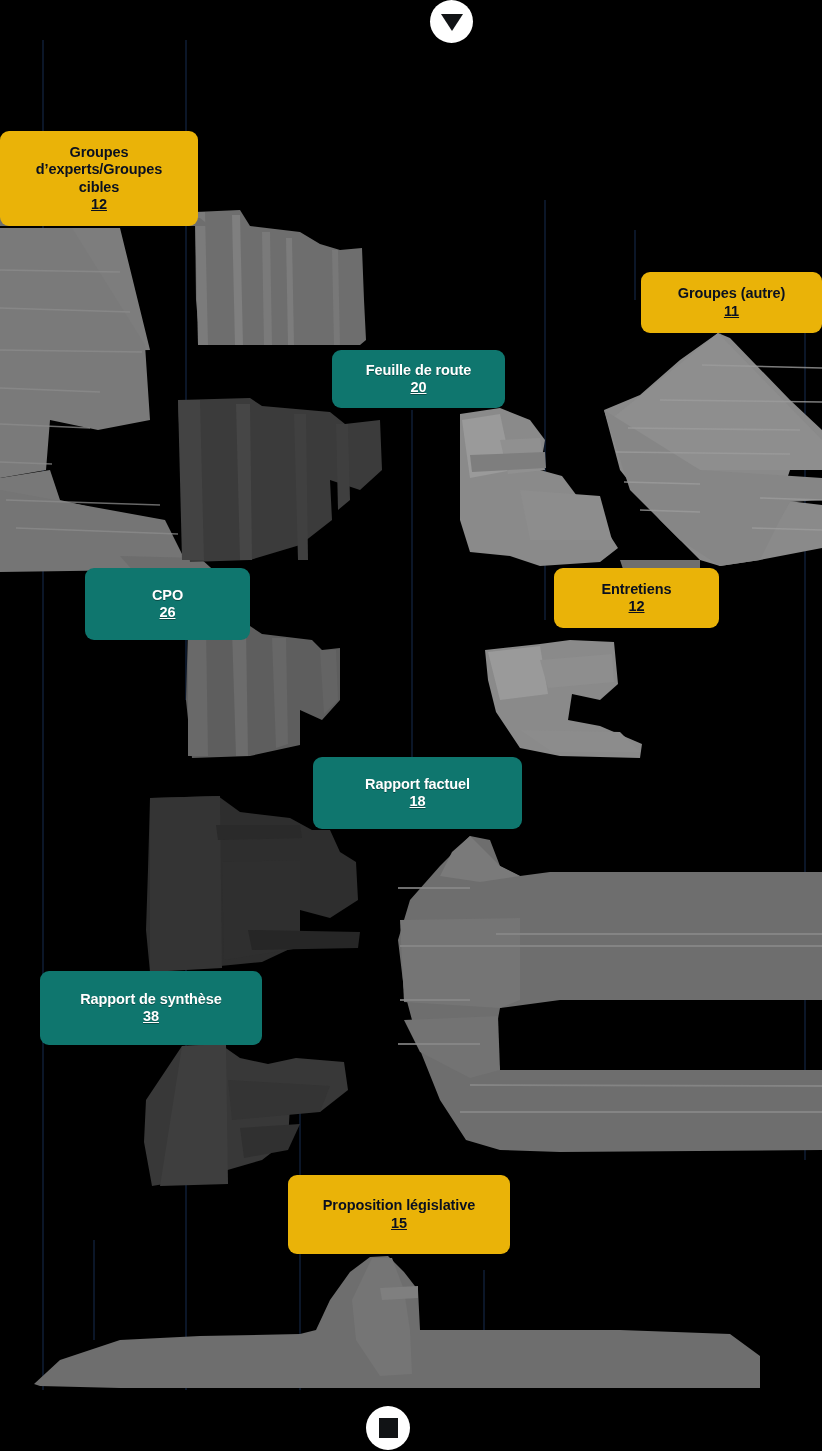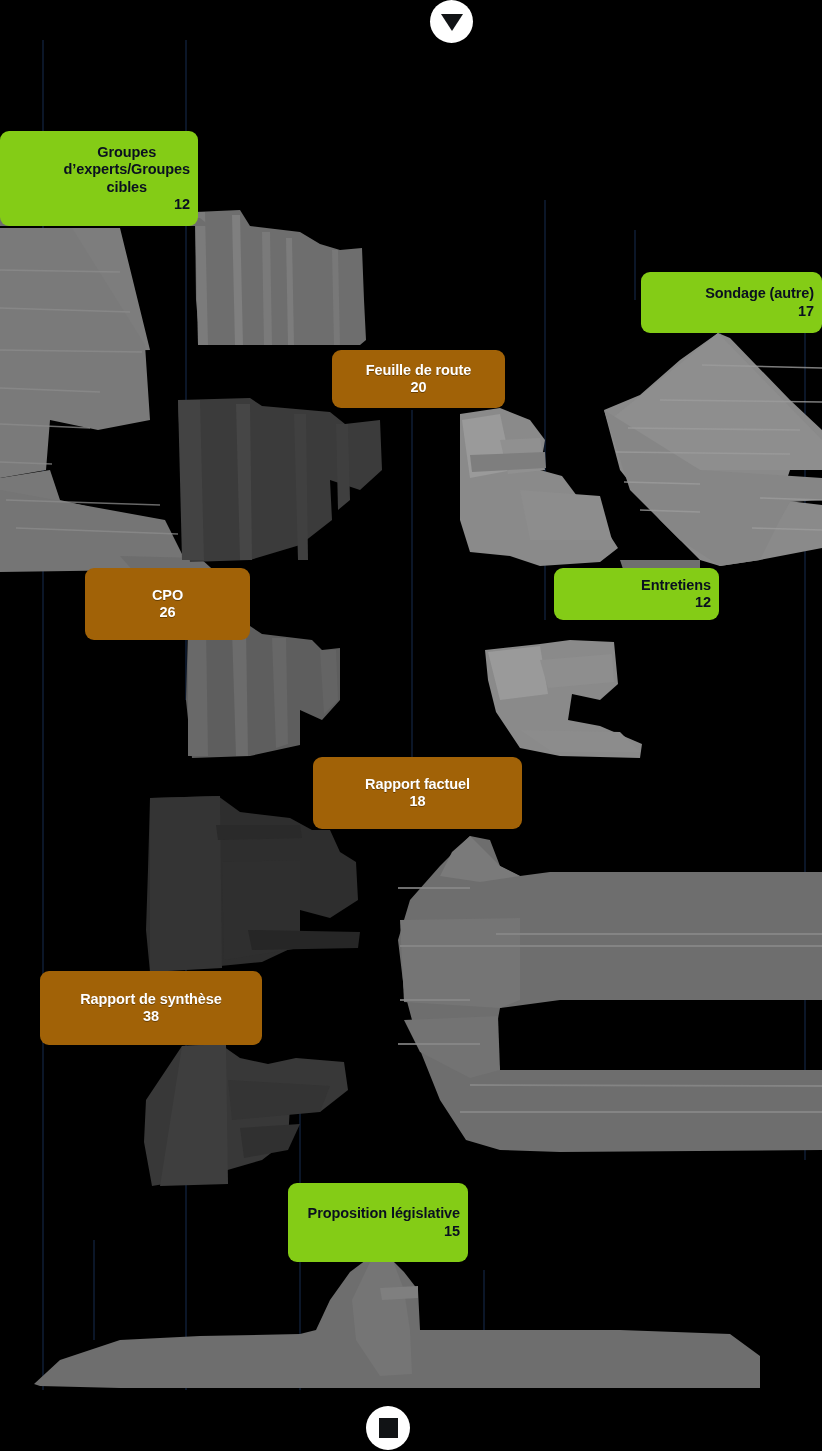--- a/index.html
+++ b/index.html
@@ -36,23 +36,23 @@
     text-align: center;
     line-height: 1.18;
     font-weight: bold;
     font-size: 14.5px;
     letter-spacing: -0.1px;
     cursor: pointer;
     z-index: 20;
     padding: 3px 8px;
   }
   .node .lbl { display: block; white-space: pre-line; }
-  .node .cnt { display: block; }
-  .node.light { background: #84cc16; color: #0a1020; align-items: flex-end; }
-  .node.dark  { background: #a16207; color: #ffffff; text-shadow: 0 1px 0 rgba(0,0,0,.35); text-align: right; }
+  .node .cnt { display: block; text-decoration: underline; }
+  .node.light { background: #eab308; color: #0a1020; }
+  .node.dark  { background: #0f766e; color: #ffffff; text-shadow: 0 1px 0 rgba(0,0,0,.35); text-align: right; }
 
   .terminal {
     position: absolute;
     border-radius: 50%;
     background: #ffffff;
     display: flex;
     align-items: center;
     justify-content: center;
     z-index: 25;
     cursor: pointer;
@@ -246,42 +246,42 @@
   </div>
 
   <div id="nodes-container">
       <div class="node light" style="left: 0px; top: 131px; width: 198px; height: 95px;">
         <span class="lbl">Groupes
 d’experts/Groupes
 cibles</span>
         <span class="cnt">12</span>
       </div>
       <div class="node light" style="left: 641px; top: 272px; width: 181px; height: 61px;">
-        <span class="lbl">Sondage (autre)</span>
-        <span class="cnt">17</span>
+        <span class="lbl">Groupes (autre)</span>
+        <span class="cnt">11</span>
       </div>
       <div class="node dark" style="left: 332px; top: 350px; width: 173px; height: 58px;">
         <span class="lbl">Feuille de route</span>
         <span class="cnt">20</span>
       </div>
       <div class="node dark" style="left: 85px; top: 568px; width: 165px; height: 72px;">
         <span class="lbl">CPO</span>
         <span class="cnt">26</span>
       </div>
-      <div class="node light" style="left: 554px; top: 568px; width: 165px; height: 52px;">
+      <div class="node light" style="left: 554px; top: 568px; width: 165px; height: 60px;">
         <span class="lbl">Entretiens</span>
         <span class="cnt">12</span>
       </div>
       <div class="node dark" style="left: 313px; top: 757px; width: 209px; height: 72px;">
         <span class="lbl">Rapport factuel</span>
         <span class="cnt">18</span>
       </div>
       <div class="node dark" style="left: 40px; top: 971px; width: 222px; height: 74px;">
         <span class="lbl">Rapport de synthèse</span>
         <span class="cnt">38</span>
       </div>
-      <div class="node light" style="left: 288px; top: 1175px; width: 180px; height: 79px; margin-top: 8px;">
+      <div class="node light" style="left: 288px; top: 1175px; width: 222px; height: 79px;">
         <span class="lbl">Proposition législative</span>
         <span class="cnt">15</span>
       </div>
     </div>
 
 </div>
 
 </body></html>

